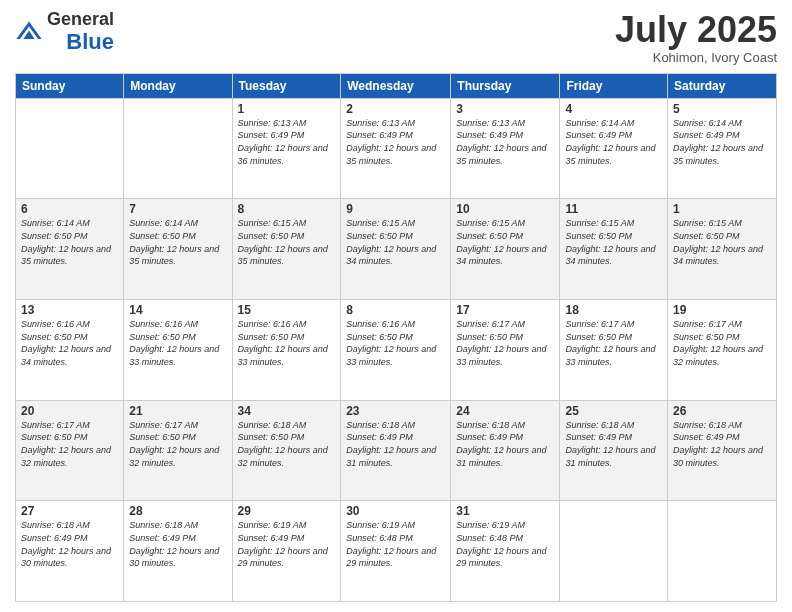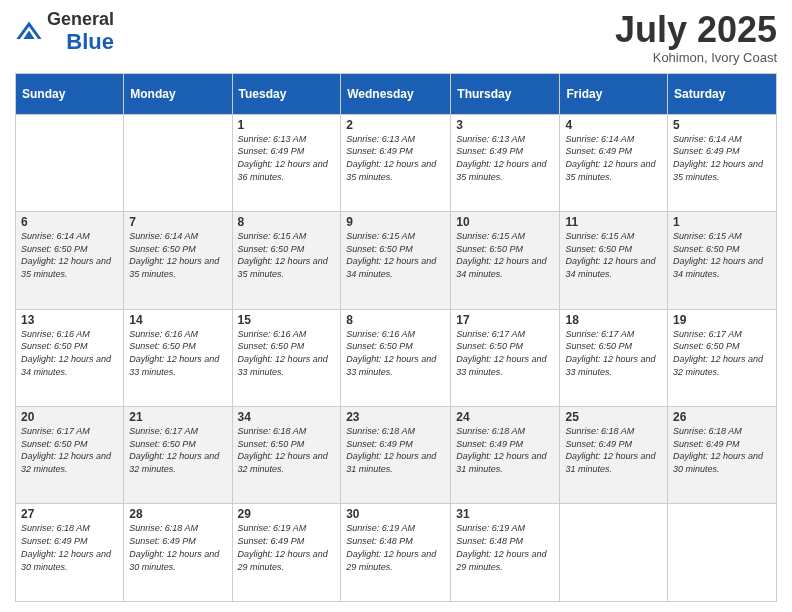--- a/index.html
+++ b/index.html
@@ -63,21 +63,21 @@
     }
     .calendar {
       width: 100%;
       border-collapse: collapse;
       flex: 1;
     }
     .calendar th {
       background: #1a5fb4;
       color: #fff;
       text-align: left;
-      padding: 13px 6px;
+      padding: 5px 6px;
       font-size: 12px;
       font-weight: bold;
       border: 1px solid #ccc;
     }
     .calendar td {
       border: 1px solid #ccc;
       vertical-align: top;
       padding: 3px 5px;
       font-size: 9.5px;
       color: #333;

